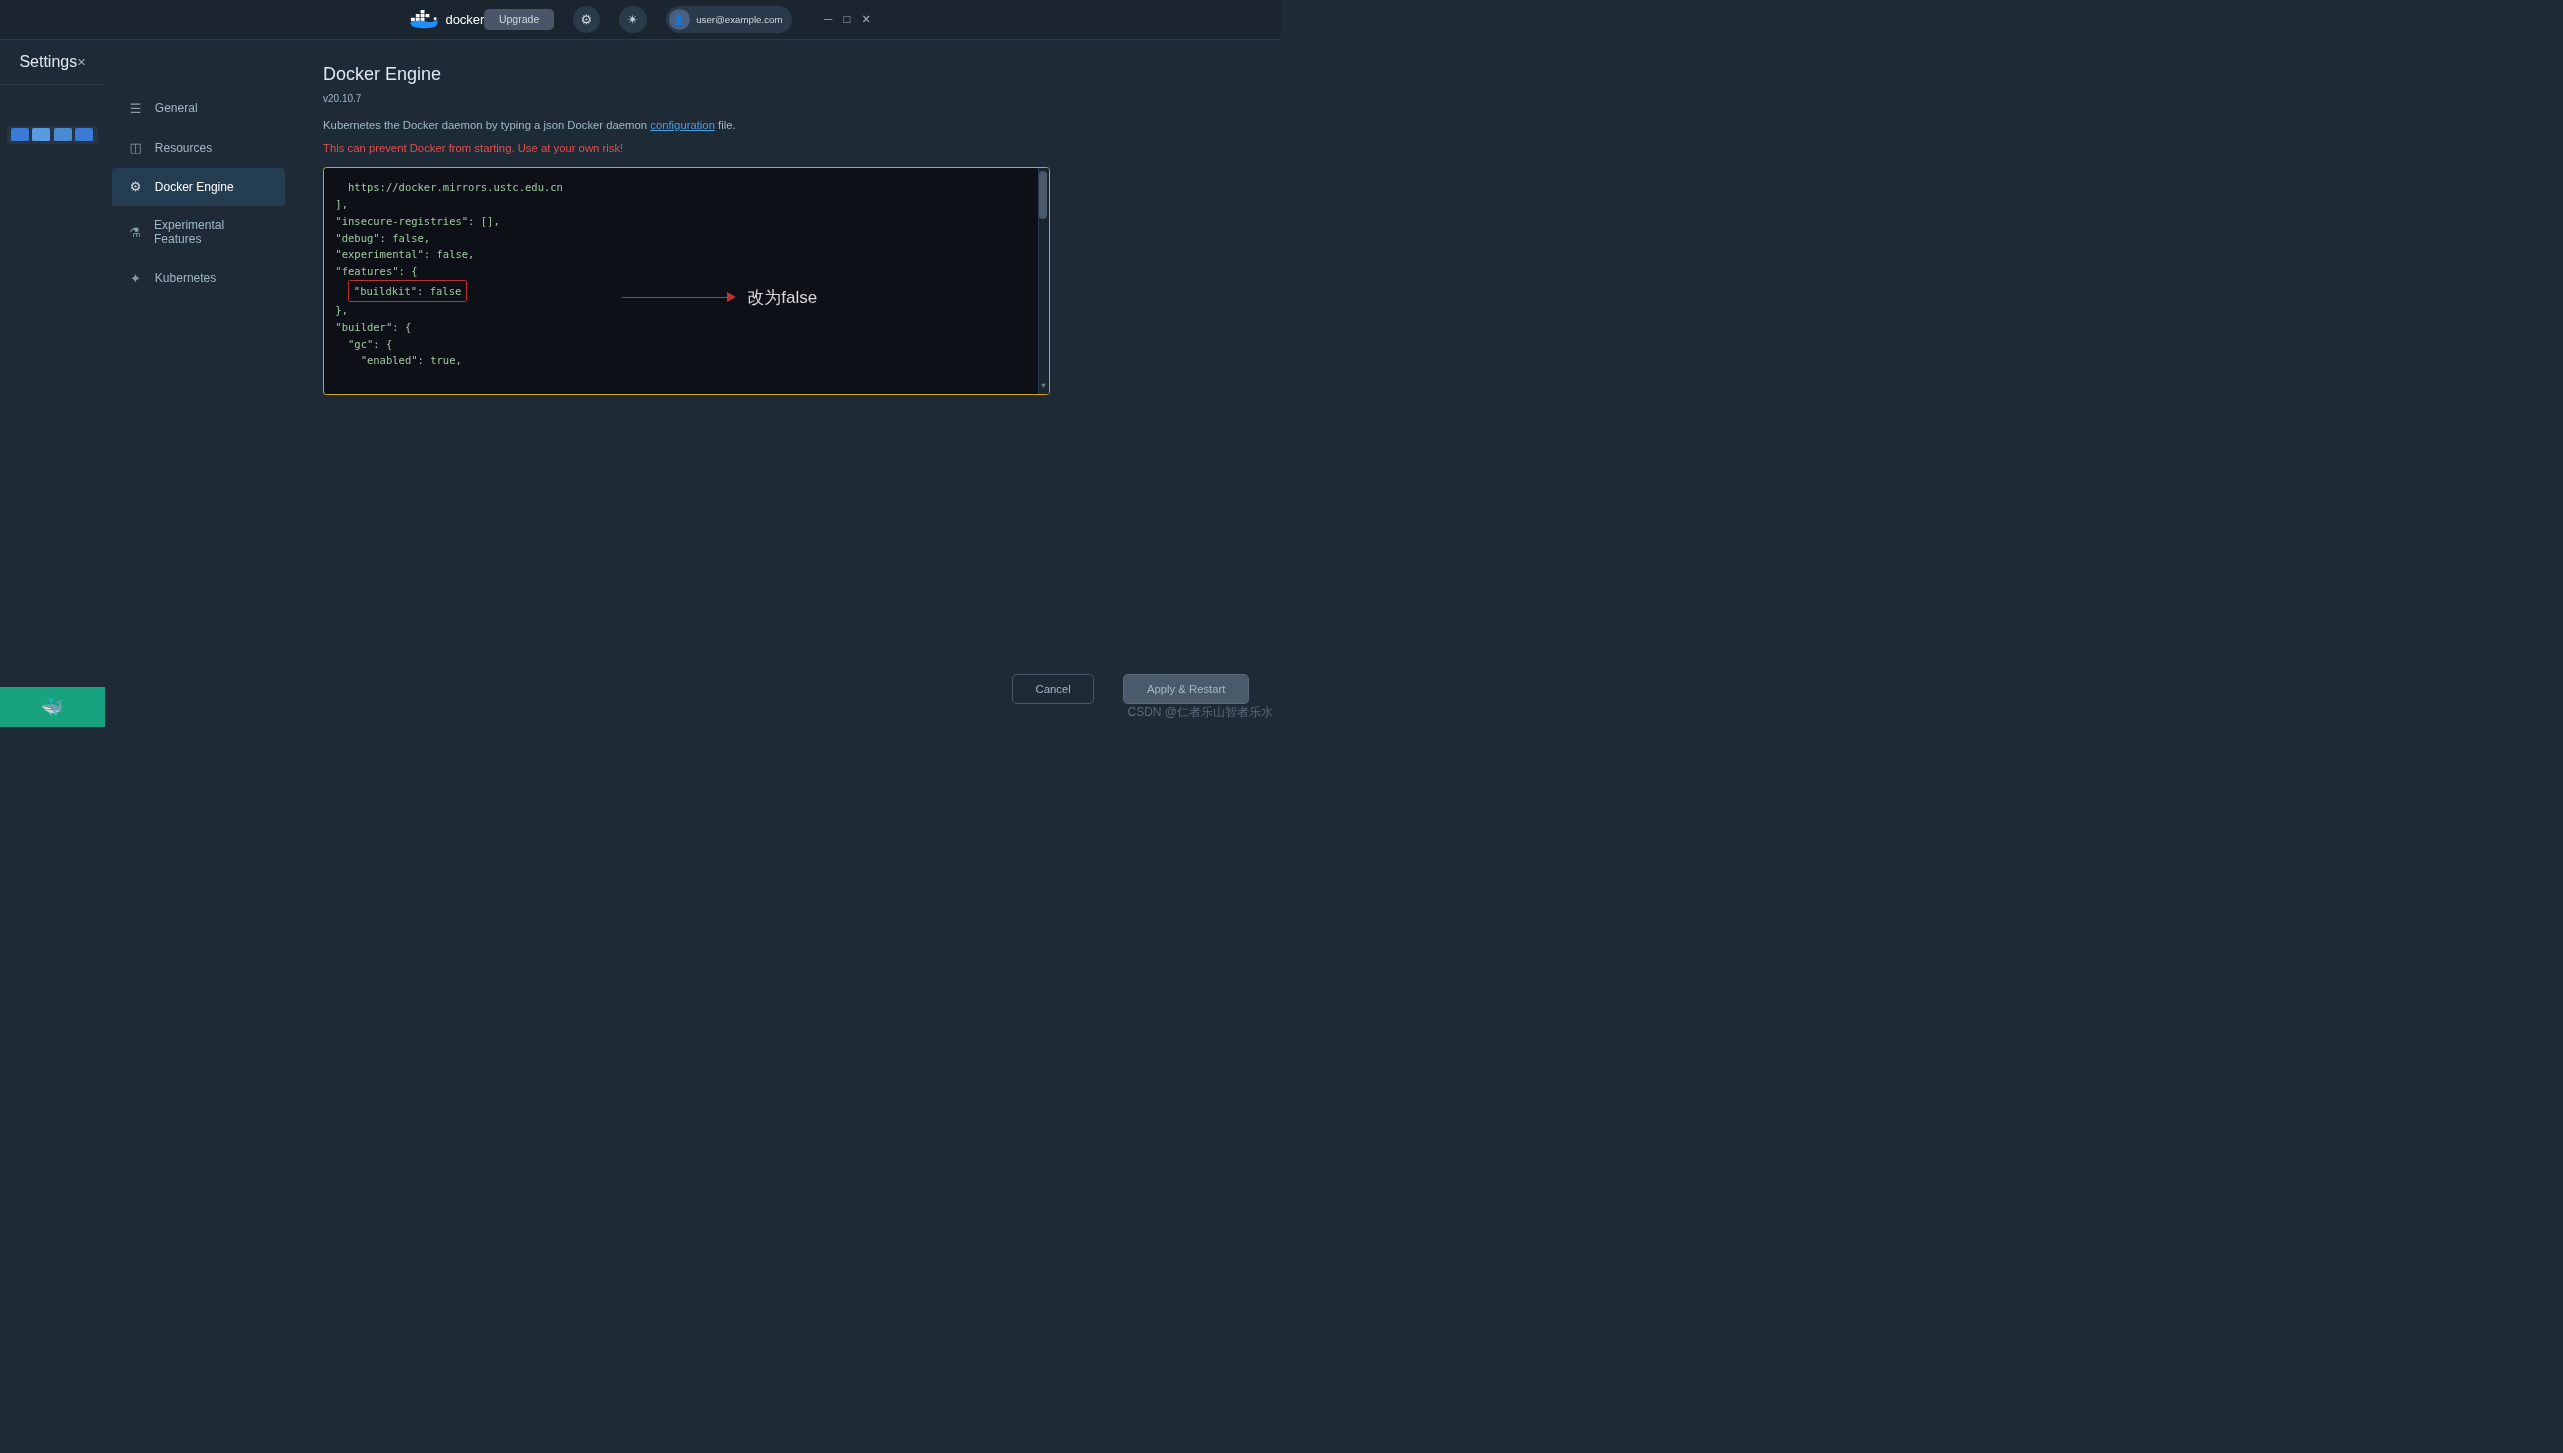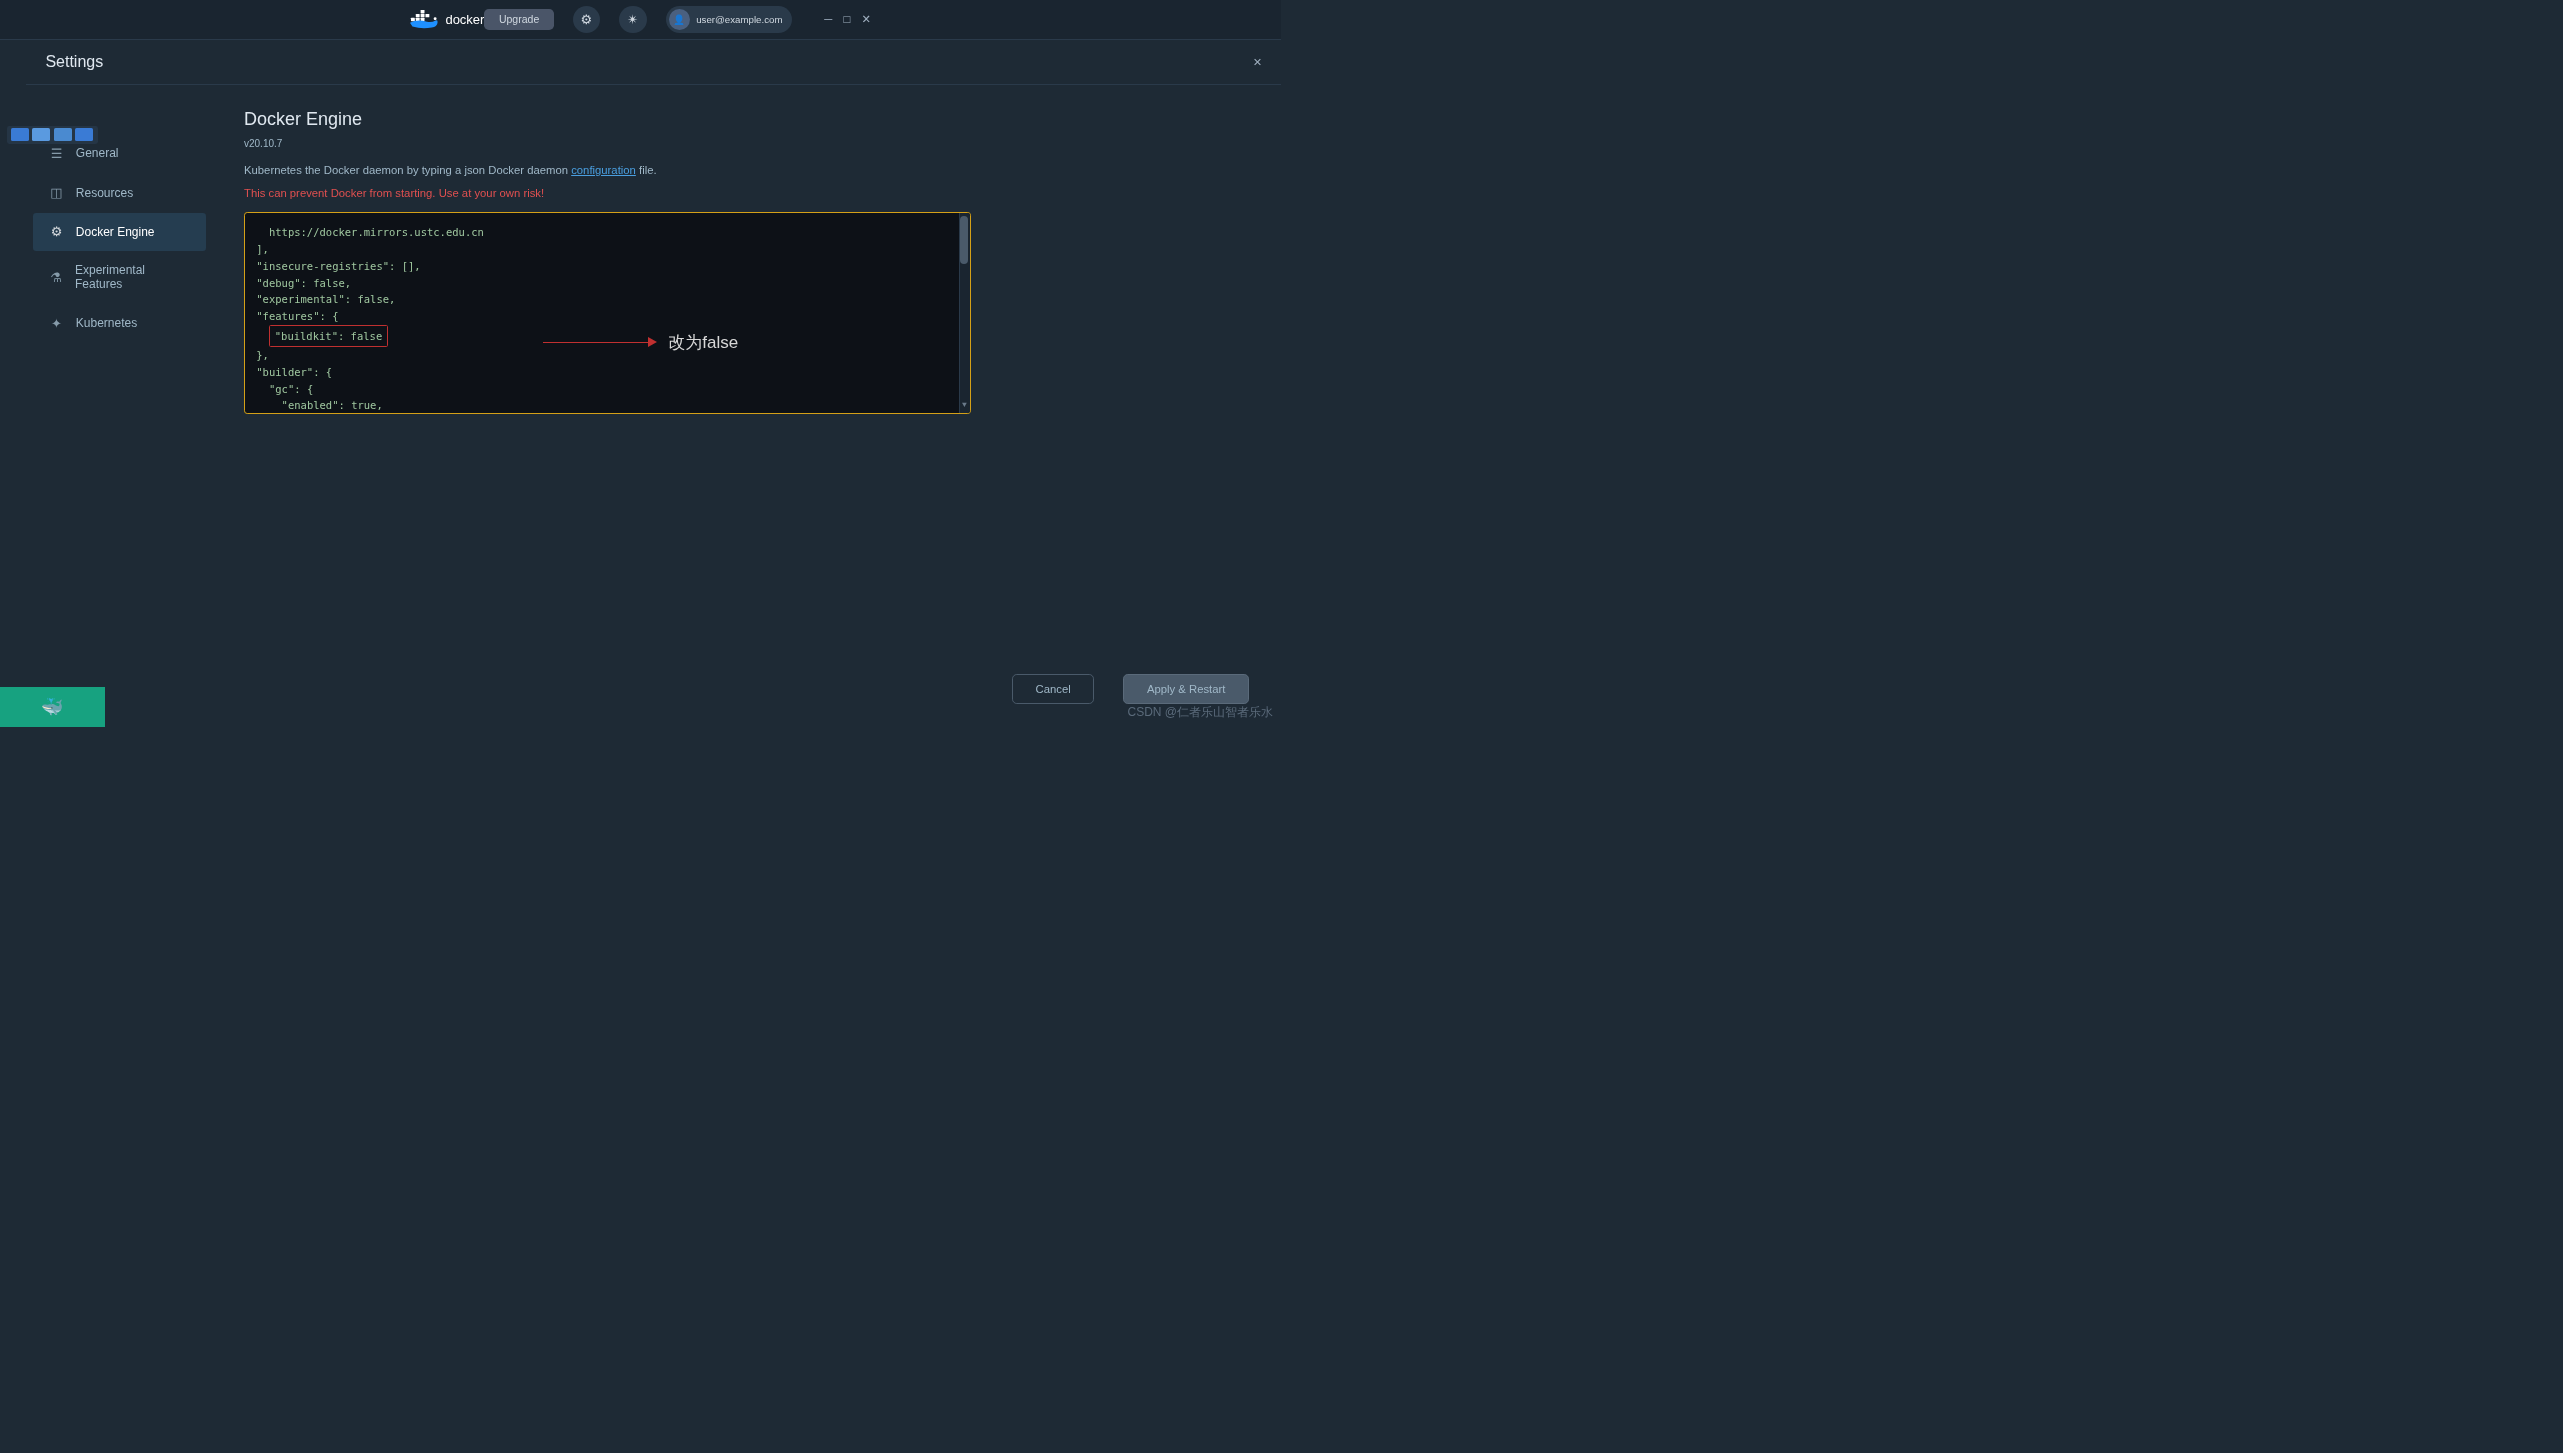--- a/index.html
+++ b/index.html
@@ -117,22 +117,21 @@
 
     
     .settings-window {
       position: absolute;
       top: 40px;
       left: 0;
       right: 0;
       bottom: 0;
       background: #1e2a35;
       display: flex;
-      flex-direction: column;
-      padding-left: 26px;
+      flex-direction: row;
     }
 
     .settings-header {
       height: 45px;
       background: #1e2a35;
       display: flex;
       align-items: center;
       justify-content: space-between;
       padding: 0 19.4px;
       border-bottom: 0.8px solid #2a3a4a;
@@ -235,21 +234,21 @@
       background: #0d1117;
       border: 0.8px solid #d4a017;
       border-radius: 3.2px;
       padding: 11.3px 11.3px 11.3px 11.3px;
       font-family: 'Courier New', monospace;
       font-size: 10.5px;
       color: #a0c8a0;
       line-height: 1.6;
       position: relative;
       width: 727px;
-      height: 202px;
+      height: 228px;
       overflow: hidden;
     }
 
     .json-editor pre {
       margin: 0;
       white-space: pre;
     }
 
     .scrollbar-track {
       position: absolute;

